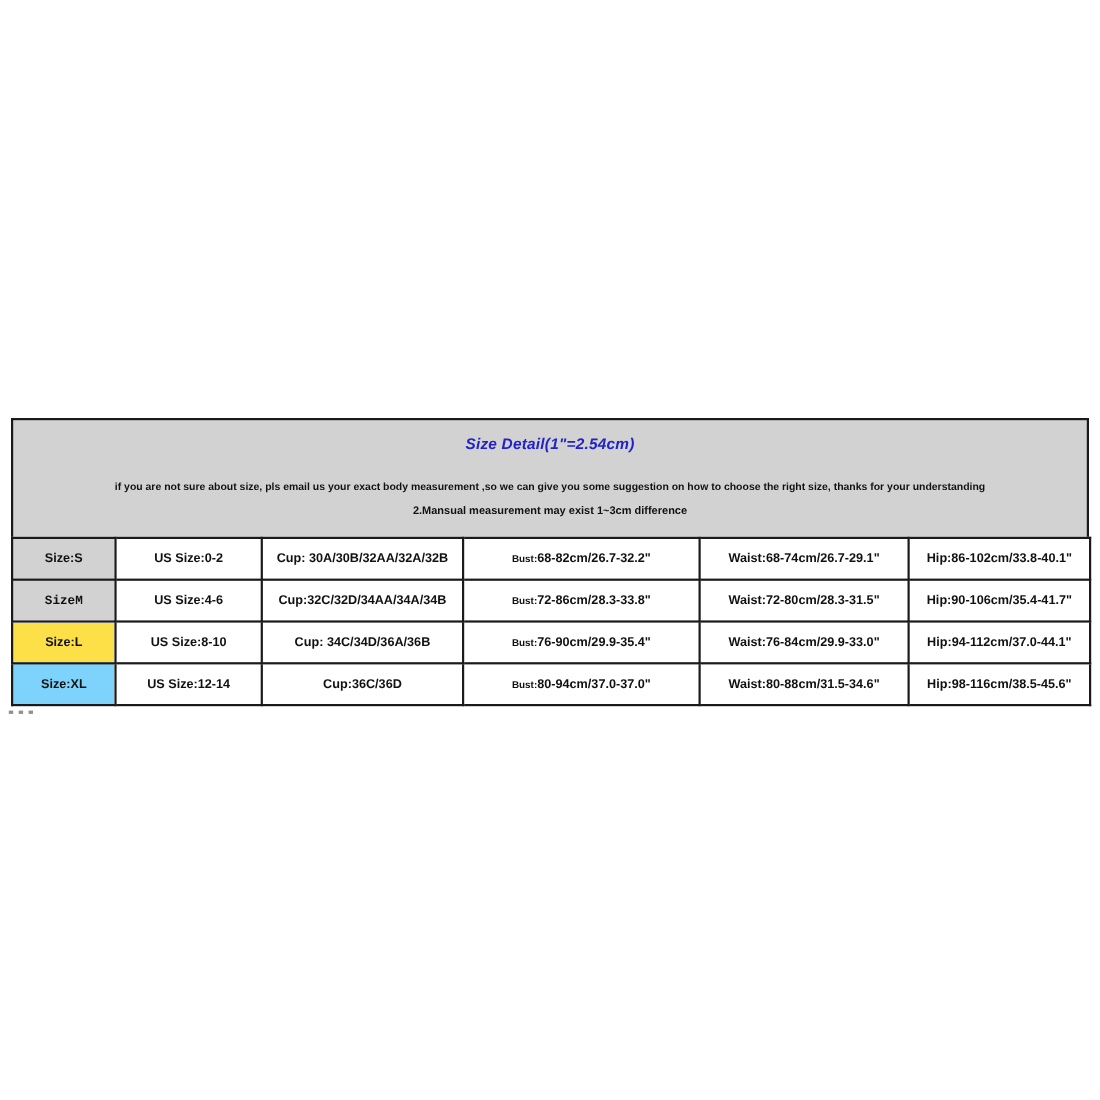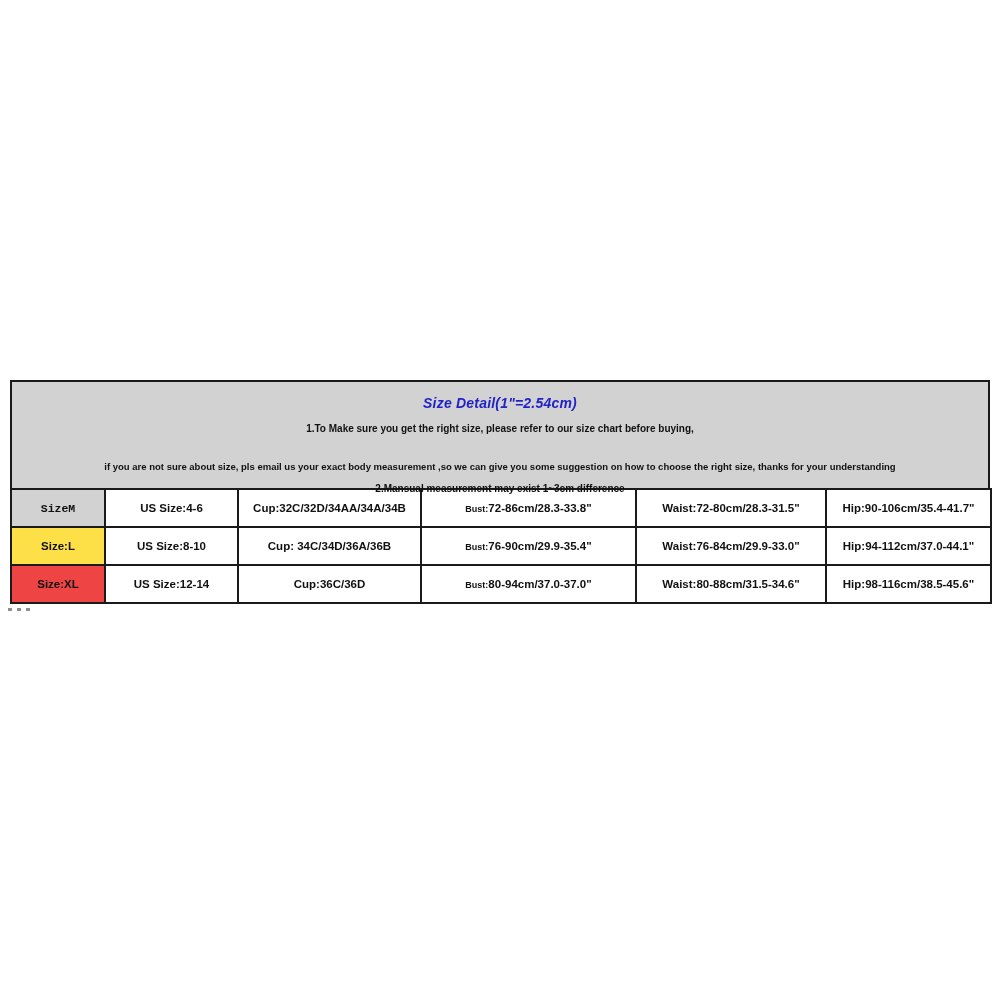--- a/index.html
+++ b/index.html
@@ -85,53 +85,60 @@
     background: #8f8f8f;
   }
 </style>
 </head>
 <body>
 
 <div class="sheet">
 
   <div class="band" style="background: rgb(210, 210, 210);">
     <div class="title" style="color: rgb(34, 34, 200);">Size Detail(1"=2.54cm)</div>
-    <div class="note n1">1.To Make sure you get the right size, please refer to our size chart before buying,</div>
     <div class="note n2">if you are not sure about size, pls email us your exact body measurement ,so we can give you some suggestion on how to choose the right size, thanks for your understanding</div>
     <div class="note n3">2.Mansual measurement may exist 1~3cm difference</div>
   </div>
 
   <table class="grid">
     <colgroup>
       <col style="width:94px">
       <col style="width:133px">
       <col style="width:183px">
       <col style="width:215px">
       <col style="width:190px">
       <col style="width:165px">
     </colgroup>
     <tbody>
+      <tr>
+        <td class="size-col" style="background: rgb(210, 210, 210);">Size:S</td>
+        <td>US Size:0-2</td>
+        <td>Cup: 30A/30B/32AA/32A/32B</td>
+        <td><span class="bust-label">Bust:</span><span>68-82cm/26.7-32.2"</span></td>
+        <td>Waist:68-74cm/26.7-29.1"</td>
+        <td>Hip:86-102cm/33.8-40.1"</td>
+      </tr>
       <tr>
         <td class="size-col" style="background: rgb(210, 210, 210); font-family: Liberation Mono, monospace;">SizeM</td>
         <td>US Size:4-6</td>
         <td>Cup:32C/32D/34AA/34A/34B</td>
         <td><span class="bust-label">Bust:</span><span>72-86cm/28.3-33.8"</span></td>
         <td>Waist:72-80cm/28.3-31.5"</td>
         <td>Hip:90-106cm/35.4-41.7"</td>
       </tr>
       <tr>
         <td class="size-col" style="background: #fde047;">Size:L</td>
         <td>US Size:8-10</td>
         <td>Cup: 34C/34D/36A/36B</td>
         <td><span class="bust-label">Bust:</span><span>76-90cm/29.9-35.4"</span></td>
         <td>Waist:76-84cm/29.9-33.0"</td>
         <td>Hip:94-112cm/37.0-44.1"</td>
       </tr>
       <tr>
-        <td class="size-col" style="background: #ef4444;">Size:XL</td>
+        <td class="size-col" style="background: #7dd3fc;">Size:XL</td>
         <td>US Size:12-14</td>
         <td>Cup:36C/36D</td>
         <td><span class="bust-label">Bust:</span><span>80-94cm/37.0-37.0"</span></td>
         <td>Waist:80-88cm/31.5-34.6"</td>
         <td>Hip:98-116cm/38.5-45.6"</td>
       </tr>
     </tbody>
   </table>
 
   <div class="dots">

